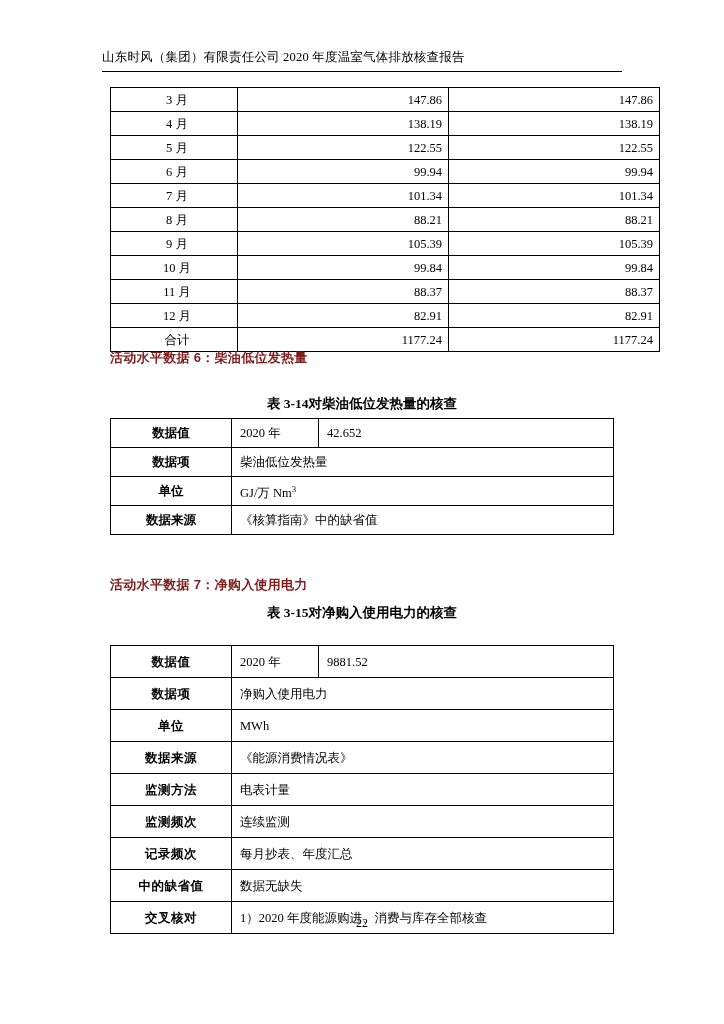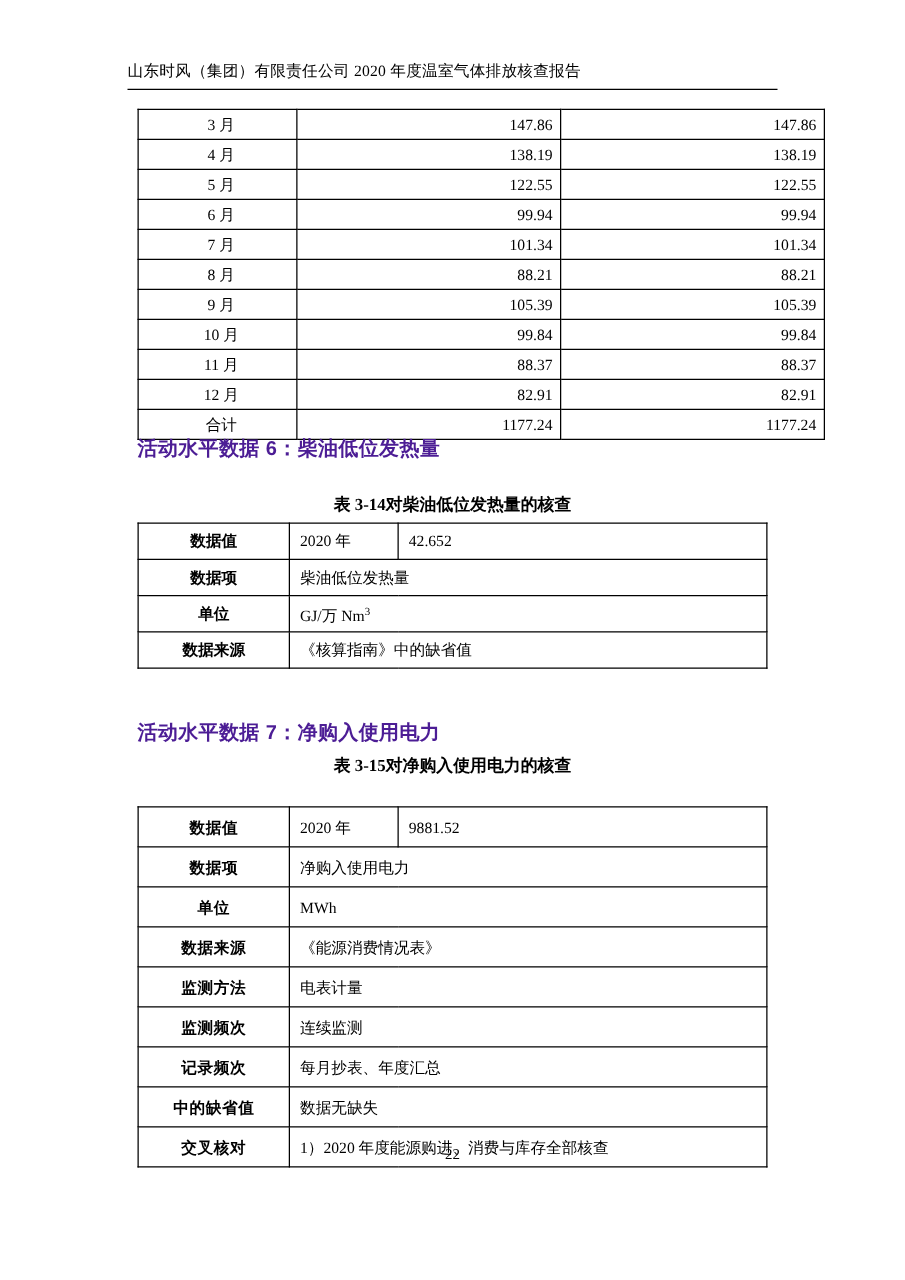--- a/index.html
+++ b/index.html
@@ -70,22 +70,22 @@
   }
   #monthly-table td.c-val {
     width: 198px;
     text-align: right;
   }
 
   .section-heading {
     position: absolute;
     font-family: "Liberation Sans", "DejaVu Sans", sans-serif;
     font-weight: bold;
-    font-size: 16px;
-    color: #4c1d95;
+    font-size: 13px;
+    color: #7f1d1d;
     letter-spacing: 0.3px;
   }
   #heading-6 { left: 110px; top: 349px; }
   #heading-7 { left: 110px; top: 576px; }
 
   .table-caption {
     position: absolute;
     width: 724px;
     left: 0;
     text-align: center;

